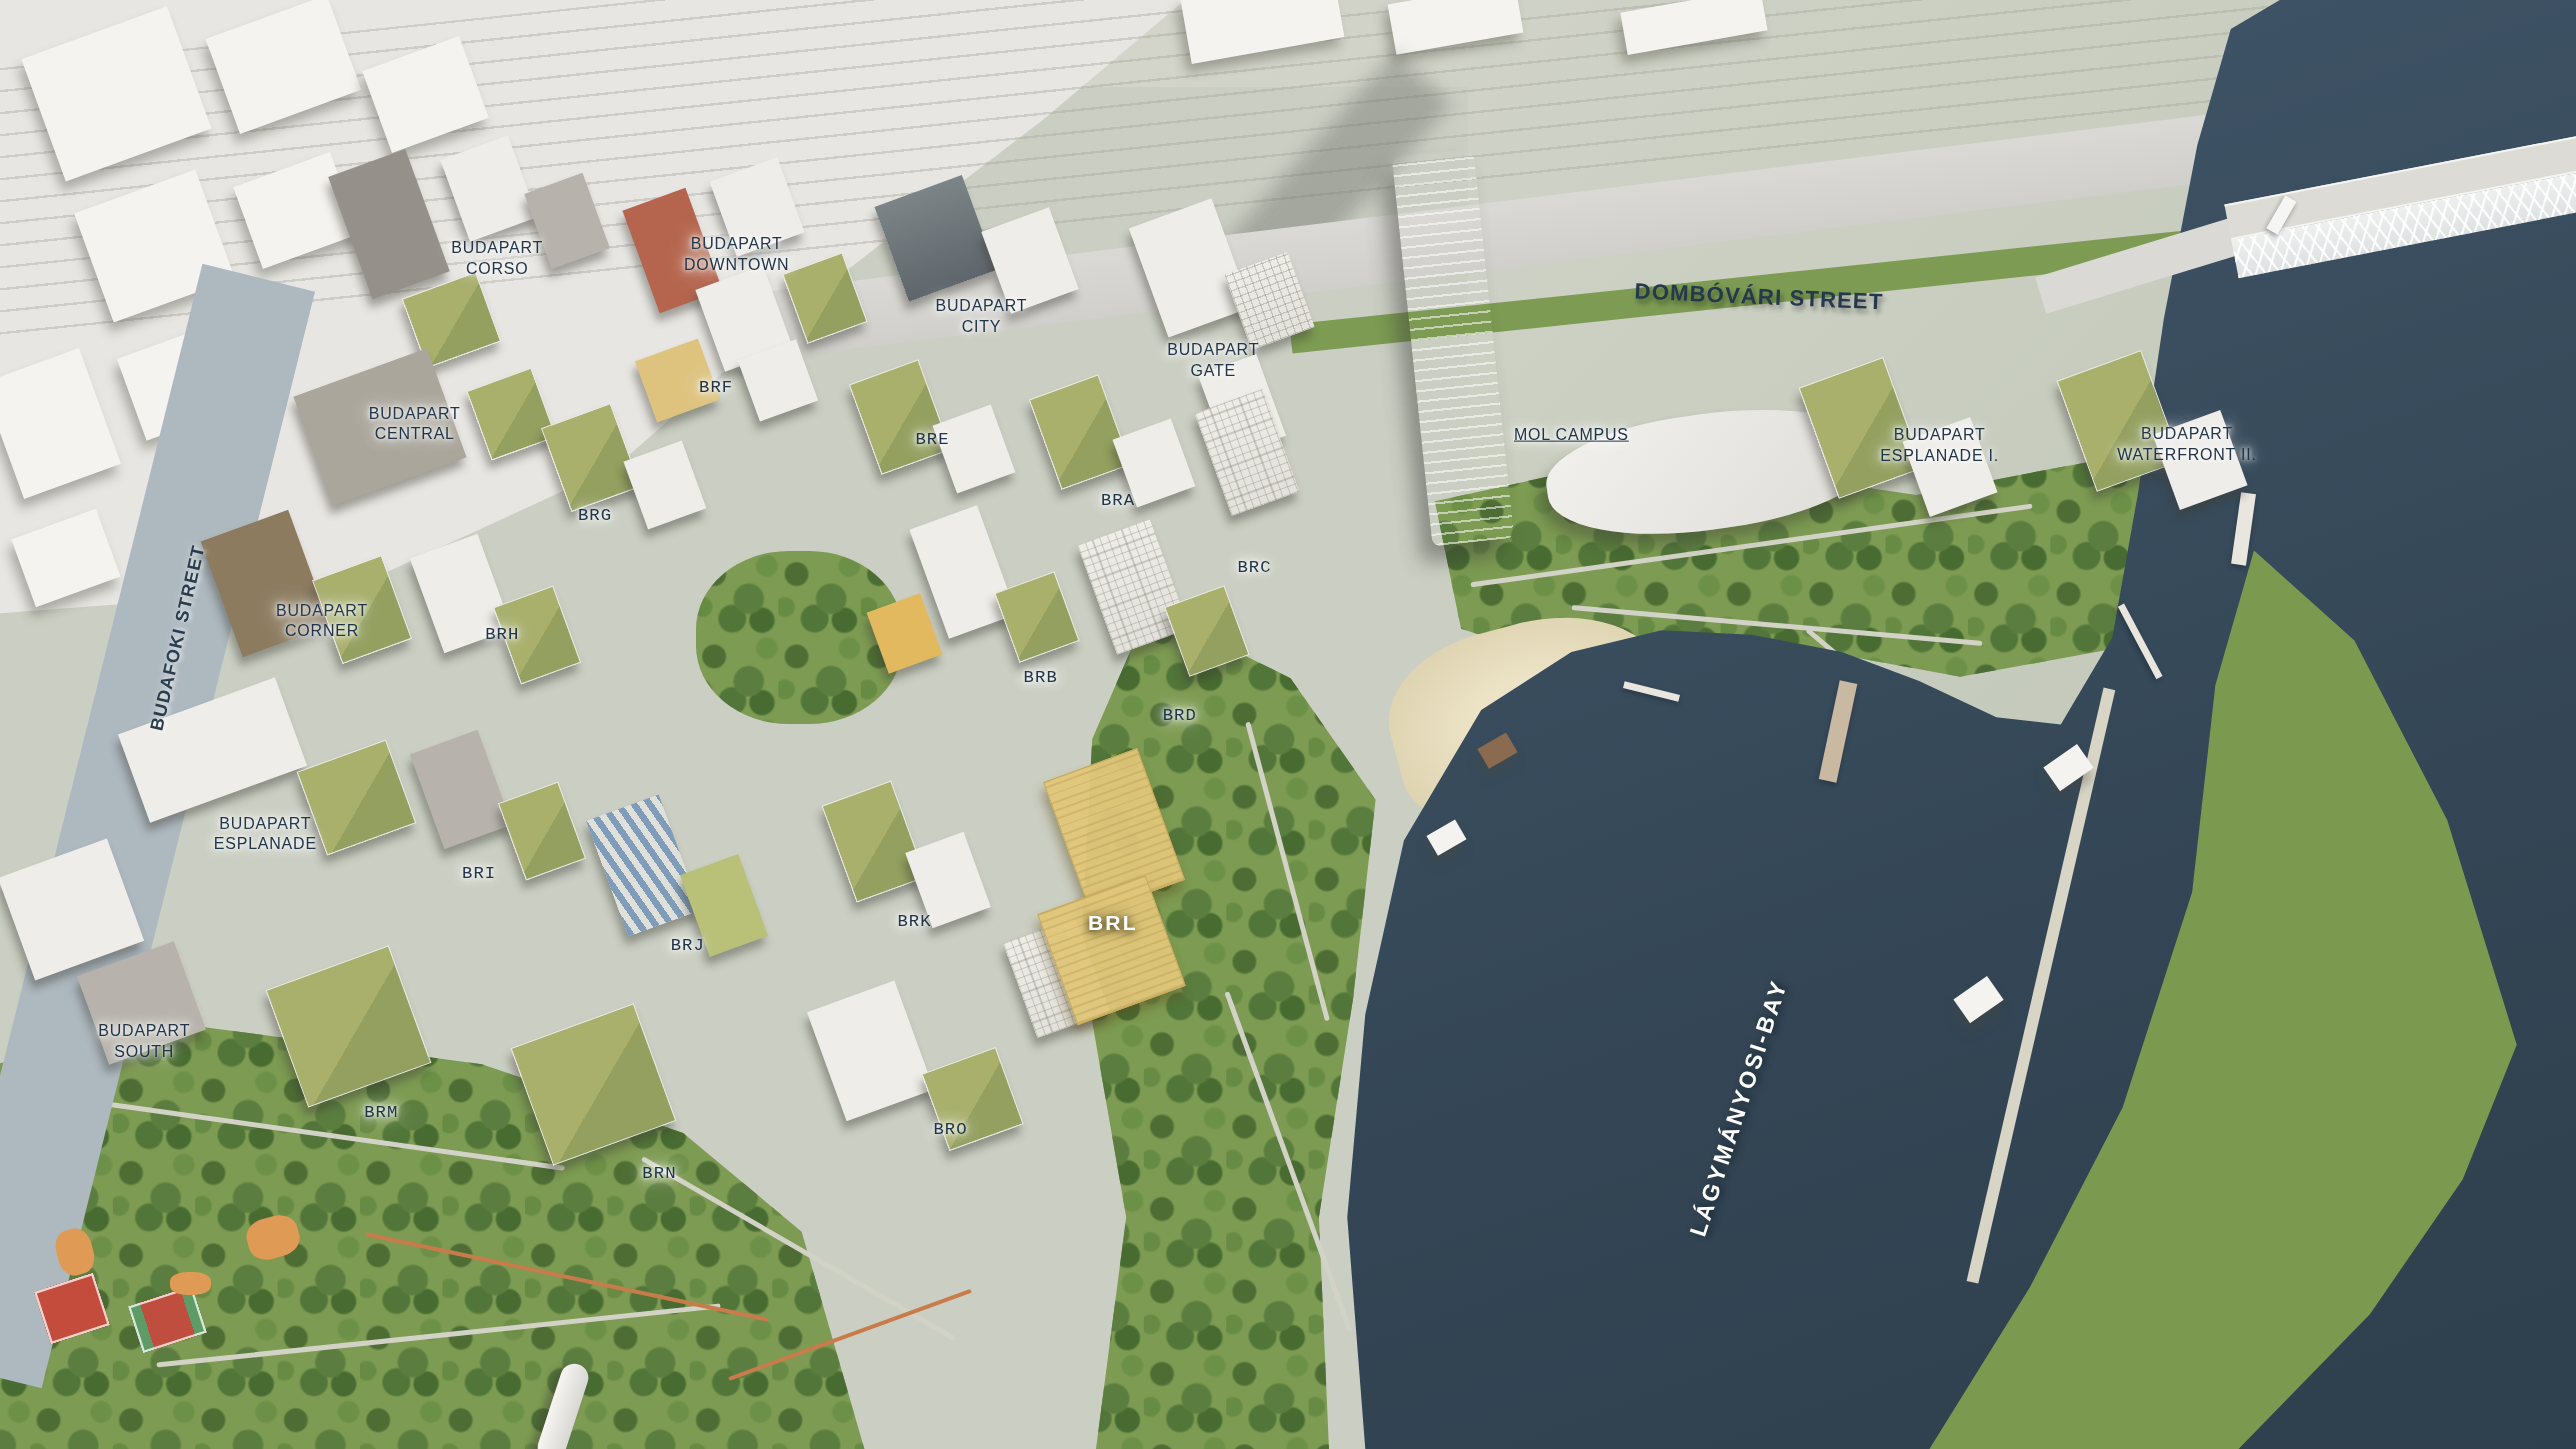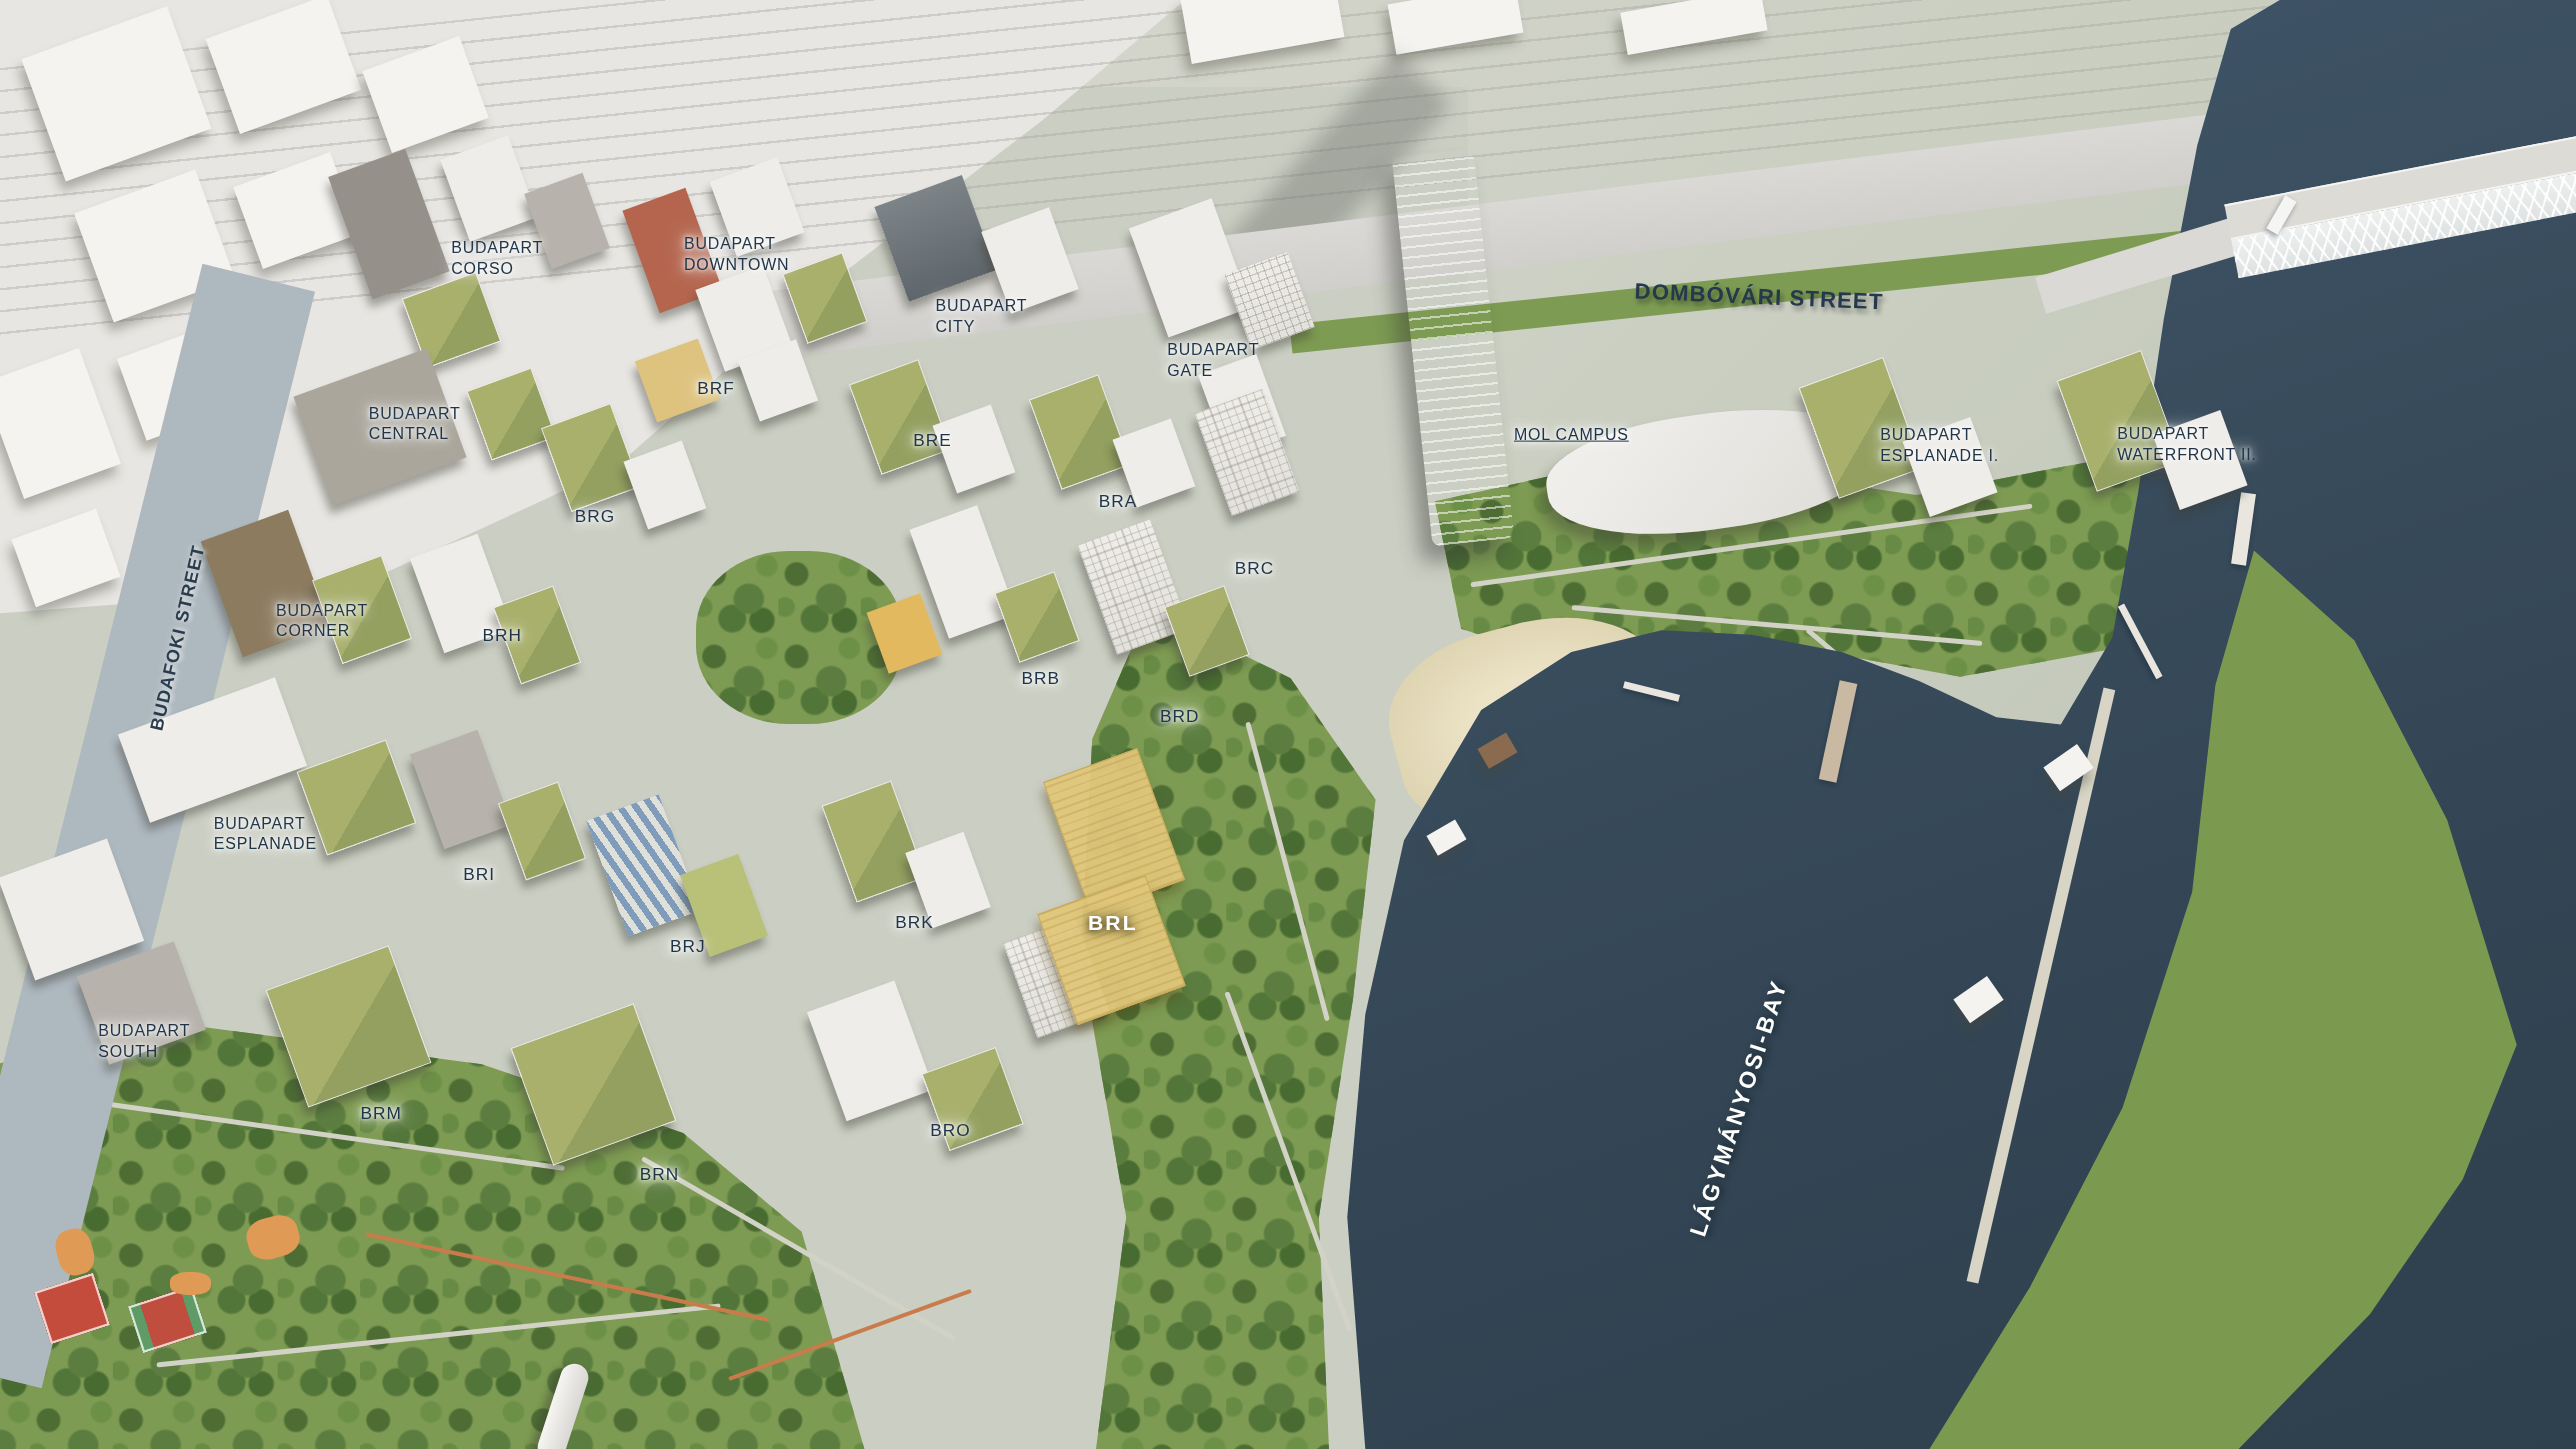--- a/index.html
+++ b/index.html
@@ -82,25 +82,25 @@
   .bridge .truss{position:absolute;left:0;top:48%;width:100%;height:52%;
     background:
      repeating-linear-gradient(62deg,rgba(255,255,255,.95) 0 0.08vw,transparent 0.08vw 0.45vw),
      repeating-linear-gradient(-62deg,rgba(255,255,255,.95) 0 0.08vw,transparent 0.08vw 0.45vw),
      linear-gradient(#eef0f0,#dee1e1);}
   .chimney{left:21.3%;top:94%;width:1.1%;height:7%;z-index:20;transform:rotate(18deg);
     background:linear-gradient(90deg,#f6f5f2,#d8d7d3);border-radius:0.55vw;
     box-shadow:-0.25vw 0.2vw 0.3vw rgba(60,60,52,.4);}
   
   .lbl{position:absolute;z-index:40;transform:translate(-50%,-50%);color:#203549;
-    font-weight:400;line-height:1.3;letter-spacing:0.05em;
+    font-weight:400;text-align:center;line-height:1.3;letter-spacing:0.05em;
     white-space:nowrap;font-size:0.62vw;
     text-shadow:0 0 0.18vw #fff,0 0 0.35vw #fff,0 0 0.6vw rgba(255,255,255,.95),0 0 0.95vw rgba(255,255,255,.7);}
   .lbl span{display:block;}
-  .lbl.code{font-size:0.67vw;letter-spacing:0.06em;}
+  .lbl.code{font-size:0.67vw;letter-spacing:0.06em;font-family:Liberation Mono, monospace;}
   .lbl-brl{position:absolute;z-index:40;transform:translate(-50%,-50%);color:#ffffff;
     font-size:0.82vw;font-weight:700;letter-spacing:0.1em;white-space:nowrap;
     text-shadow:0 0.09vw 0.28vw rgba(35,35,15,.85),0 0 0.55vw rgba(60,50,20,.55);text-align:right;}
   .lbl-dombovari{position:absolute;z-index:40;color:#24394b;font-weight:700;font-size:0.86vw;
     letter-spacing:0.05em;white-space:nowrap;transform:translate(-50%,-50%) rotate(2.5deg);
     text-shadow:0.1vw 0.16vw 0.22vw rgba(0,0,0,.4);}
   .lbl-budafoki{position:absolute;z-index:40;color:#2a3d4e;font-weight:700;font-size:0.7vw;
     letter-spacing:0.07em;white-space:nowrap;transform:translate(-50%,-50%) rotate(-77deg);
     text-shadow:0.05vw 0.1vw 0.18vw rgba(255,255,255,.6),0 0 0.3vw rgba(255,255,255,.5);}
   .lbl-bay{position:absolute;z-index:40;color:#fdfdfb;font-weight:700;font-size:0.9vw;

